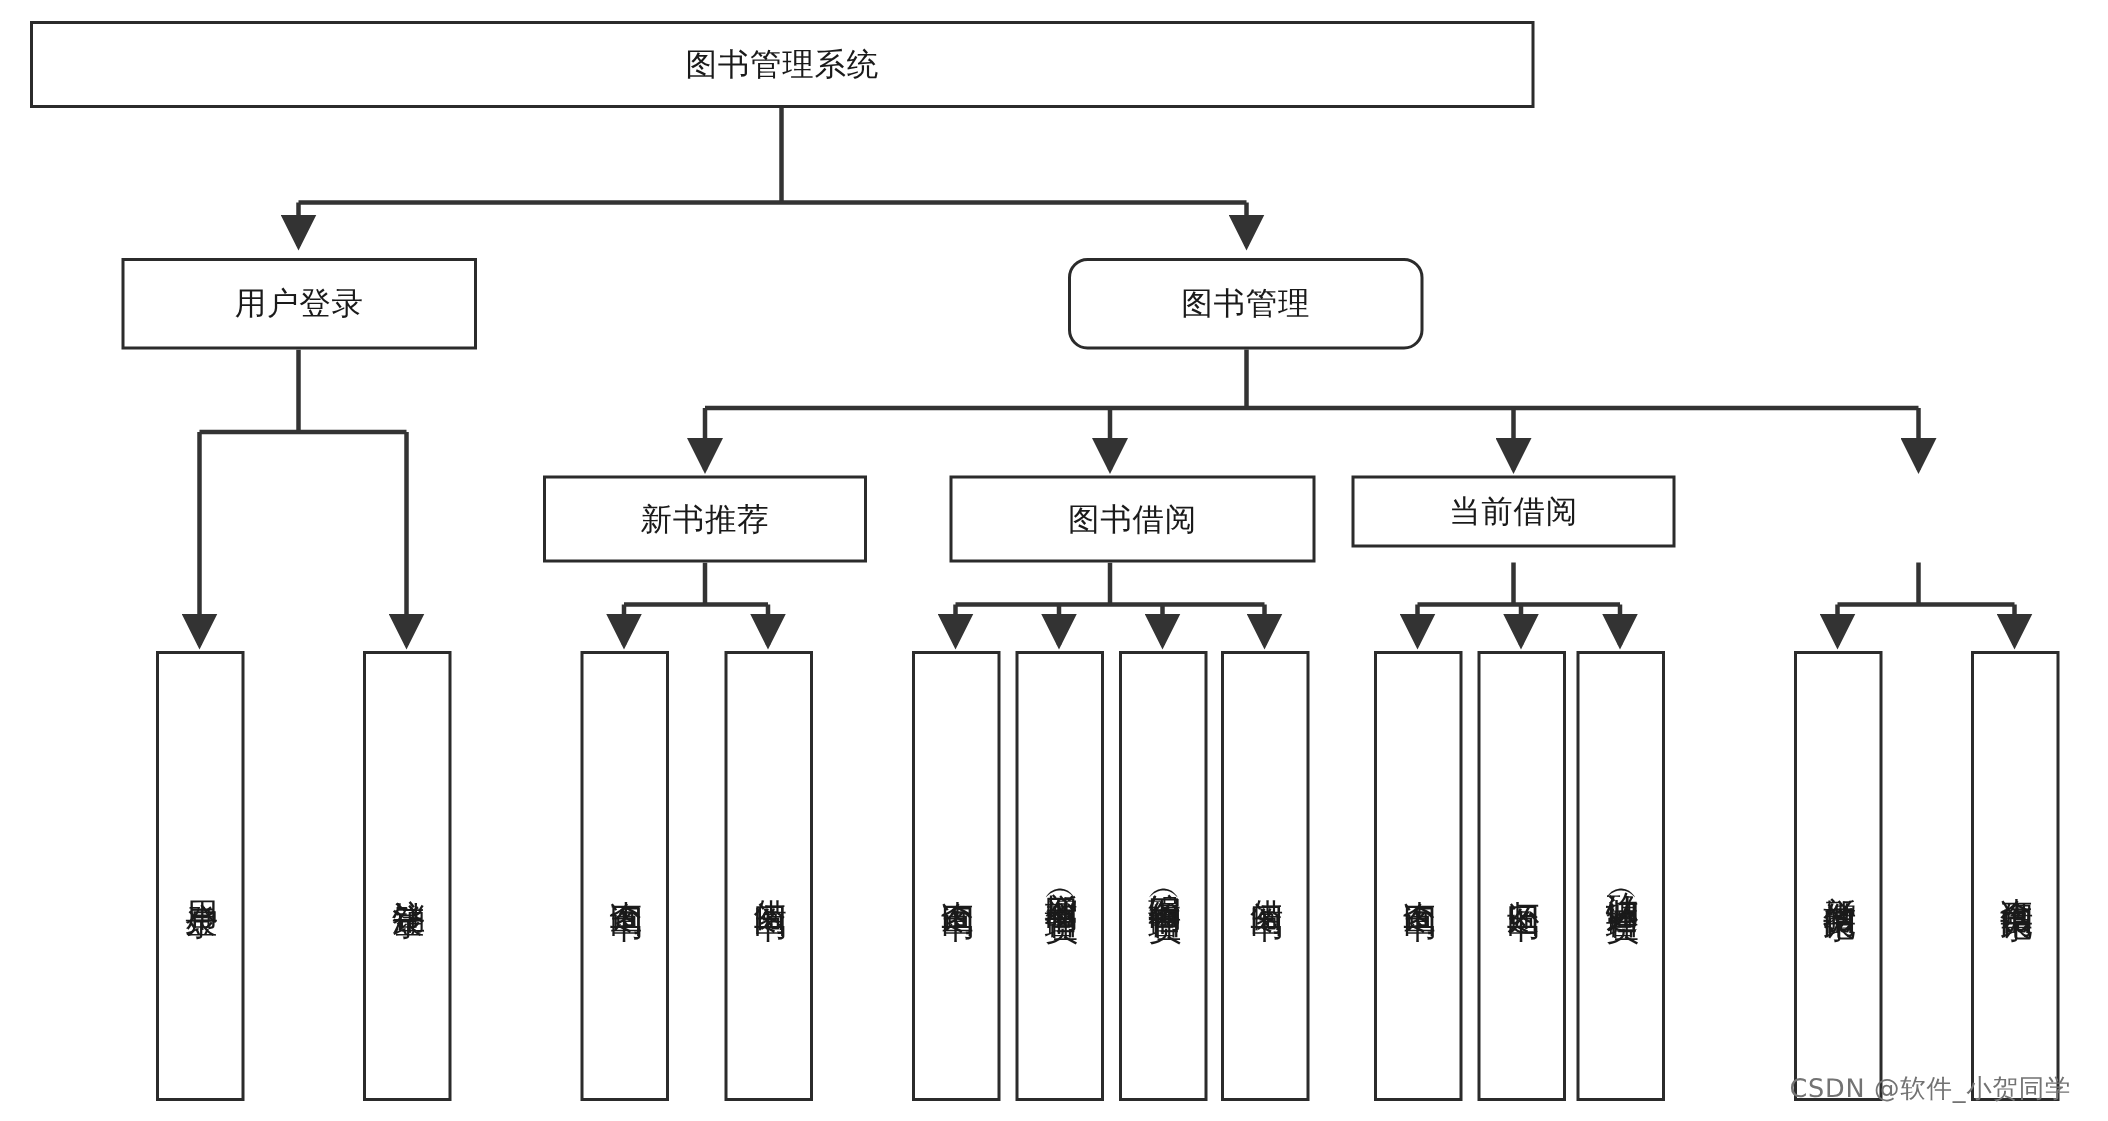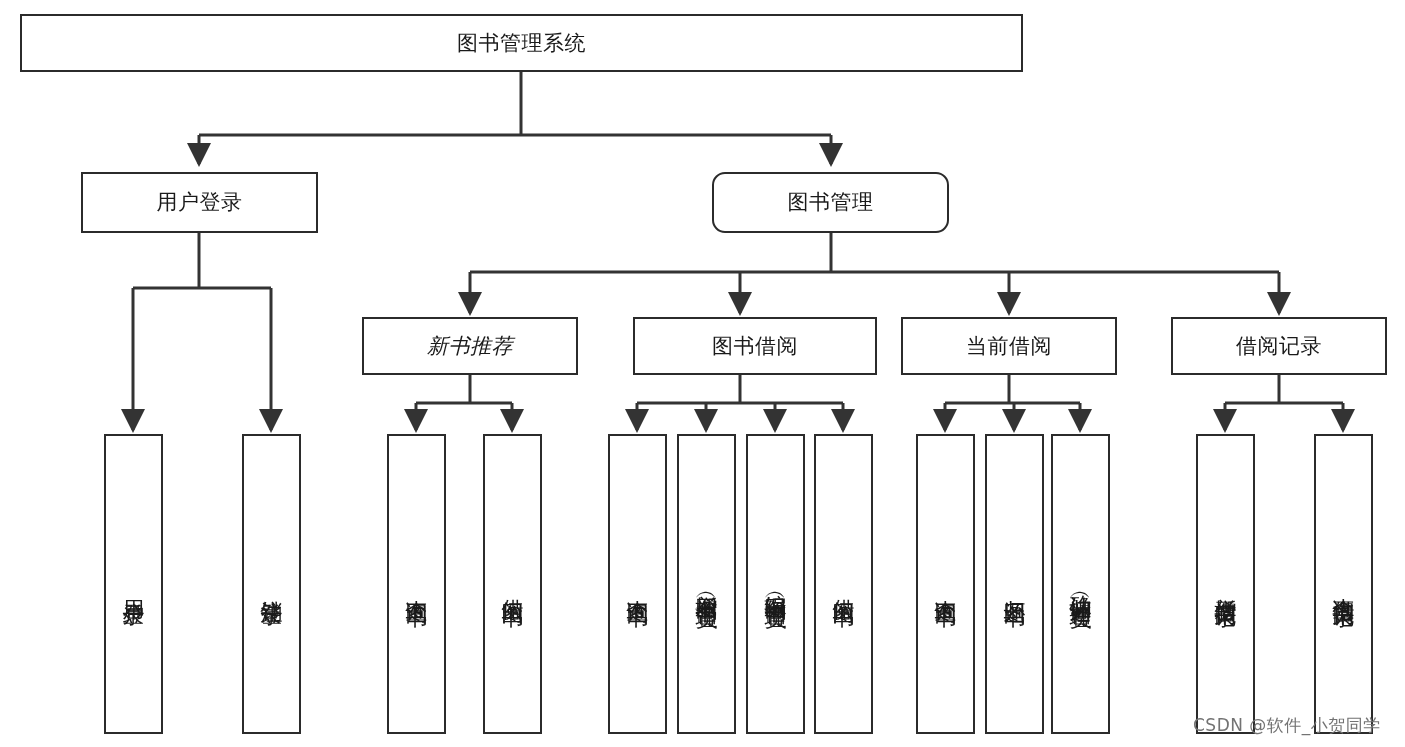--- a/index.html
+++ b/index.html
@@ -129,35 +129,32 @@
   </div>
 
   <div class="node-box" style="left:81px; top:172px; width:237px; height:61px;">
     <span class="node-label-h">用户登录</span>
   </div>
 
   <div class="node-box" style="left:712px; top:172px; width:237px; height:61px;border-radius:13px;">
     <span class="node-label-h">图书管理</span>
   </div>
 
-  <div class="node-box" style="left:362px; top:317px; width:216px; height:58px;font-style:italic;">
+  <div class="node-box" style="left:362px; top:317px; width:216px; height:58px;">
     <span class="node-label-h">新书推荐</span>
   </div>
 
   <div class="node-box" style="left:633px; top:317px; width:244px; height:58px;">
     <span class="node-label-h">图书借阅</span>
   </div>
 
-  <div class="node-box" style="left:901px; top:317px; width:216px; height:58px;">
+  <div class="node-box" style="left:901px; top:317px; width:216px; height:48px;">
     <span class="node-label-h">当前借阅</span>
   </div>
 
-  <div class="node-box" style="left:1171px; top:317px; width:216px; height:58px;">
-    <span class="node-label-h">借阅记录</span>
-  </div>
 
   <div class="node-box leaf-box" style="left:104px; top:434px; width:59px; height:300px;">
     <span class="node-label-v">用户登录</span>
   </div>
 
   <div class="node-box leaf-box" style="left:242px; top:434px; width:59px; height:300px;">
     <span class="node-label-v">注销登录</span>
   </div>
 
   <div class="node-box leaf-box" style="left:387px; top:434px; width:59px; height:300px;">

